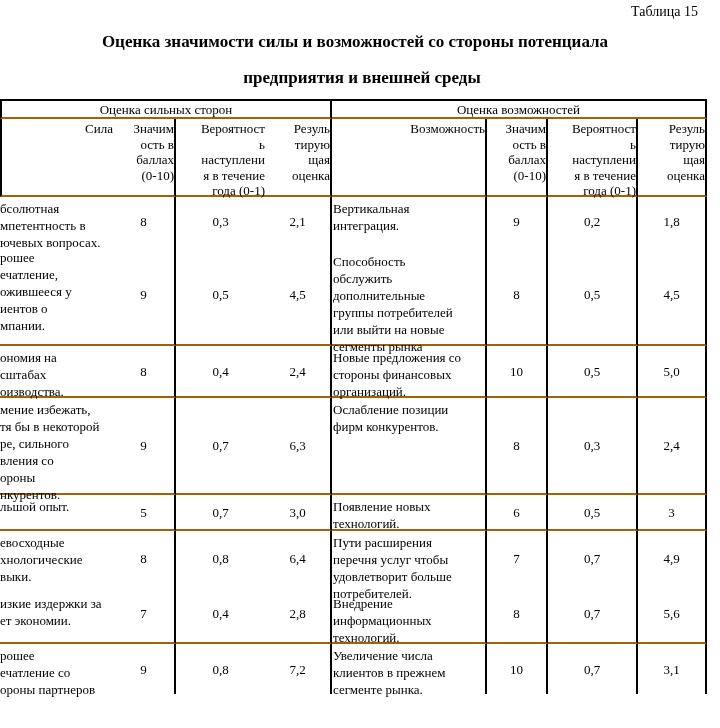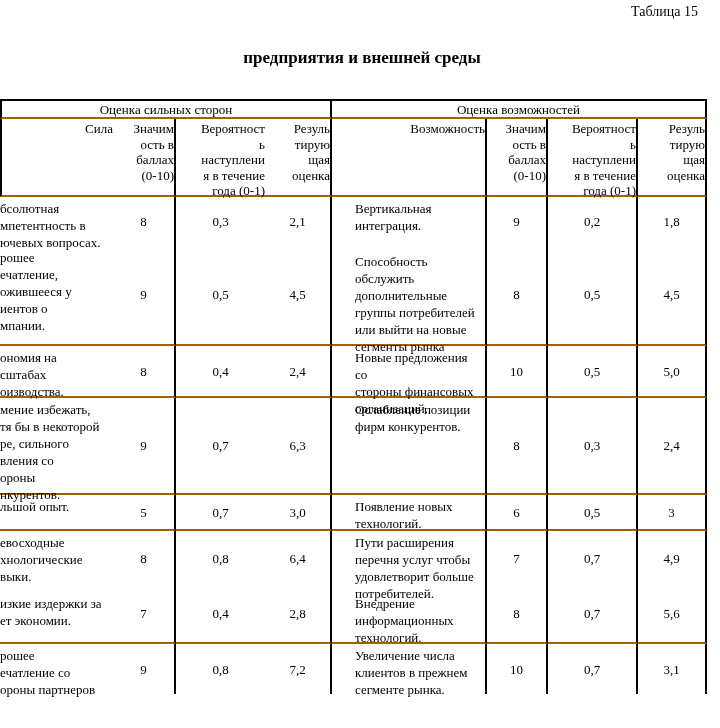--- a/index.html
+++ b/index.html
@@ -16,34 +16,35 @@
     display:grid;
     grid-template-columns:113px 63px 89px 67px 155px 61px 90px 69px;
     grid-template-rows:20px 78px 48px 101px 52px 97px 36px 54px 59px 50px;
   }
   .row{display:contents;}
   .cell{box-sizing:border-box;font-size:13px;line-height:17px;overflow:visible;}
   .gh{grid-column:span 4;display:flex;align-items:center;justify-content:center;
     font-size:13px;line-height:15px;}
   .ch{text-align:right;white-space:pre-line;font-size:13px;line-height:15.5px;padding-top:2px;}
   .txt{white-space:pre-line;padding-top:3px;}
-  .opp{padding-left:23px;padding-right:2px;}
+  .opp{padding-left:1px;padding-right:2px;}
   .val{display:flex;align-items:center;justify-content:center;}
   .pt4{padding-top:4px;}.pt8{padding-top:8px;}.pt10{padding-top:10px;}
   .bl{border-left:2px solid #000;}
   .br{border-right:2px solid #000;}
   .bt{border-top:2px solid #000;}
   .bb{border-bottom:2px solid #a16207;}
 </style>
 </head>
 <body>
 
 <div class="caption">Таблица 15</div>
 
 <div class="doc-title">
+  <div class="t1">Оценка значимости силы и возможностей со стороны потенциала</div>
   <div class="t2">предприятия и внешней среды</div>
 </div>
 
 <div class="tbl">
 
   <div class="row">
     <div class="cell gh bl bt bb br">Оценка сильных сторон</div>
     <div class="cell gh bt bb br">Оценка возможностей</div>
   </div>
 

